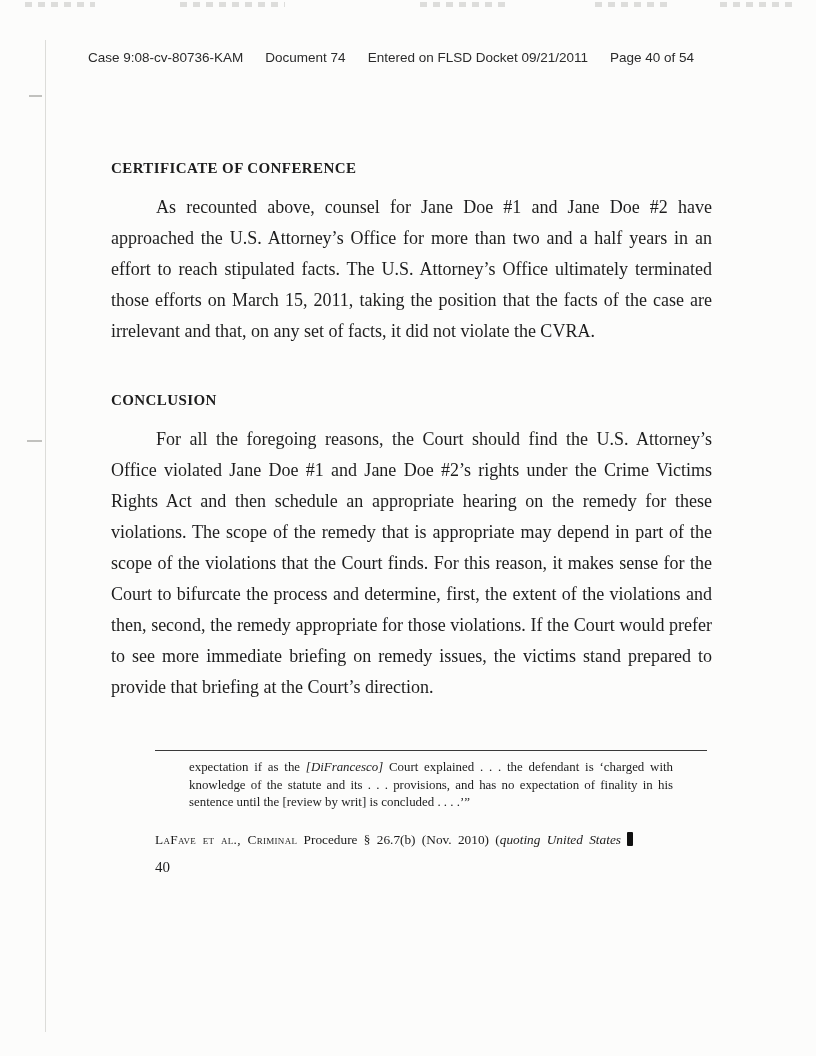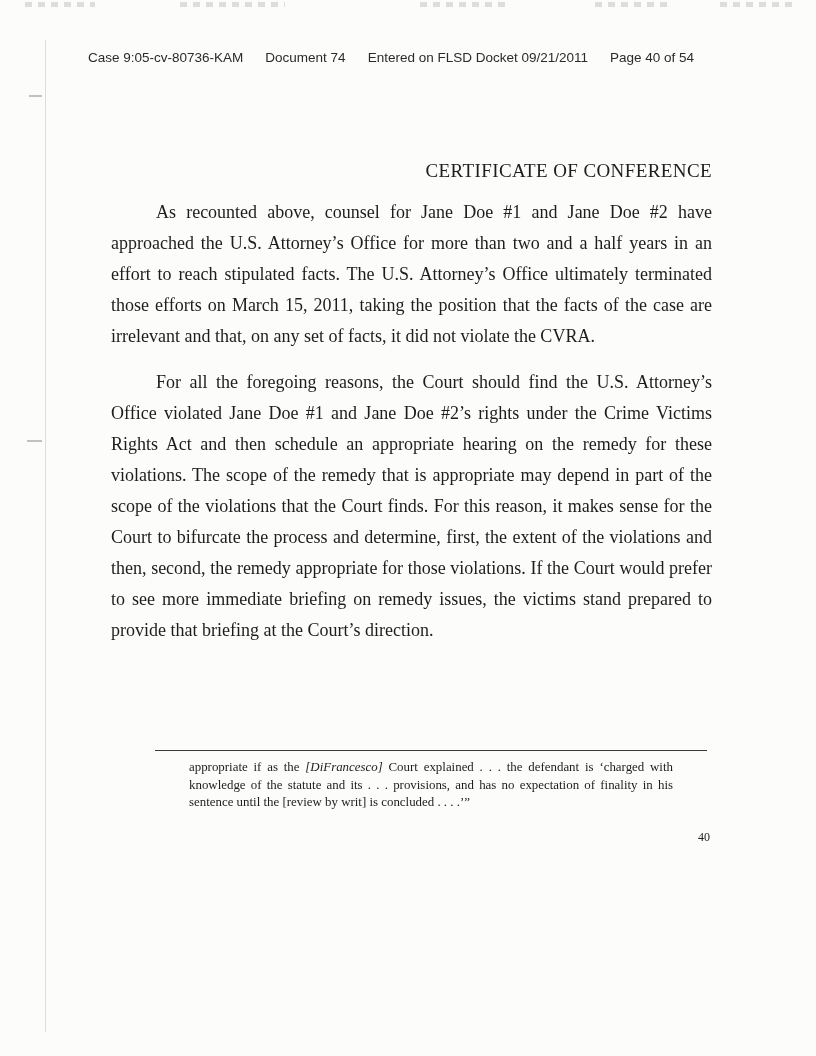--- a/index.html
+++ b/index.html
@@ -49,23 +49,23 @@
     white-space: nowrap;
   }
   
   .content {
     position: absolute;
     left: 111px;
     top: 160px;
     width: 601px;
   }
   .heading {
-    text-align: right;
-    font-weight: normal;
-    font-size: 19px;
+    text-align: left;
+    font-weight: bold;
+    font-size: 15px;
     letter-spacing: 0.4px;
   }
   .heading.conclusion { margin-top: 45px; }
   .para {
     margin-top: 15px;
     font-size: 18px;
     line-height: 31px;
     text-align: justify;
     text-indent: 45px;
   }
@@ -101,50 +101,52 @@
   .redaction {
     display: inline-block;
     width: 6px;
     height: 14px;
     background: #101010;
     vertical-align: -2px;
     margin-left: 6px;
     border-radius: 1px;
   }
   .page-number {
-    margin-top: 4px;
-    text-align: right;
-    font-size: 12px;
+    margin-top: 10px;
+    text-align: left;
+    font-size: 15px;
   }
 </style>
 </head>
 <body>
 
 <div class="smudge" style="left:25px;  width:70px;"></div>
 <div class="smudge" style="left:180px; width:105px;"></div>
 <div class="smudge" style="left:420px; width:85px;"></div>
 <div class="smudge" style="left:595px; width:75px;"></div>
 <div class="smudge" style="left:720px; width:75px;"></div>
 <div class="vline"></div>
 <div class="margin-dash" style="left:29px; top:95px;  width:13px;"></div>
 <div class="margin-dash" style="left:27px; top:440px; width:15px;"></div>
 
 <div class="case-header">
-  <span>Case 9:05-cv-80736-KAM</span>
+  <span>Case 9:08-cv-80736-KAM</span>
   <span>Document 74</span>
   <span>Entered on FLSD Docket 09/21/2011</span>
   <span>Page 40 of 54</span>
 </div>
 
 <div class="content">
   <div class="heading">CERTIFICATE OF CONFERENCE</div>
   <p class="para">As recounted above, counsel for Jane Doe #1 and Jane Doe #2 have approached the U.S. Attorney’s Office for more than two and a half years in an effort to reach stipulated facts.  The U.S. Attorney’s Office ultimately terminated those efforts on March 15, 2011, taking the position that the facts of the case are irrelevant and that, on any set of facts, it did not violate the CVRA.</p>
 
+  <div class="heading conclusion">CONCLUSION</div>
   <p class="para">For all the foregoing reasons, the Court should find the U.S. Attorney’s Office violated Jane Doe #1 and Jane Doe #2’s rights under the Crime Victims Rights Act and then schedule an appropriate hearing on the remedy for these violations.  The scope of the remedy that is appropriate may depend in part of the scope of the violations that the Court finds.  For this reason, it makes sense for the Court to bifurcate the process and determine, first, the extent of the violations and then, second, the remedy appropriate for those violations.  If the Court would prefer to see more immediate briefing on remedy issues, the victims stand prepared to provide that briefing at the Court’s direction.</p>
 </div>
 
 <div class="footnote-area">
   <hr class="footnote-rule">
-  <div class="footnote-quote"><span>appropriate if as the </span><span class="italic">[DiFrancesco]</span><span> Court explained . . . the defendant is ‘charged with knowledge of the statute and its . . . provisions, and has no expectation of finality in his sentence until the [review by writ] is concluded . . . .’”</span></div>
+  <div class="footnote-quote"><span>expectation if as the </span><span class="italic">[DiFrancesco]</span><span> Court explained . . . the defendant is ‘charged with knowledge of the statute and its . . . provisions, and has no expectation of finality in his sentence until the [review by writ] is concluded . . . .’”</span></div>
   <div class="citation">
+    <div class="line1"><span class="smallcaps">LaFave et al., Criminal</span><span> Procedure § 26.7(b) (Nov. 2010) (</span><span class="italic">quoting United States</span><span class="redaction"></span></div>
   </div>
   <div class="page-number">40</div>
 </div>
 
 </body></html>

